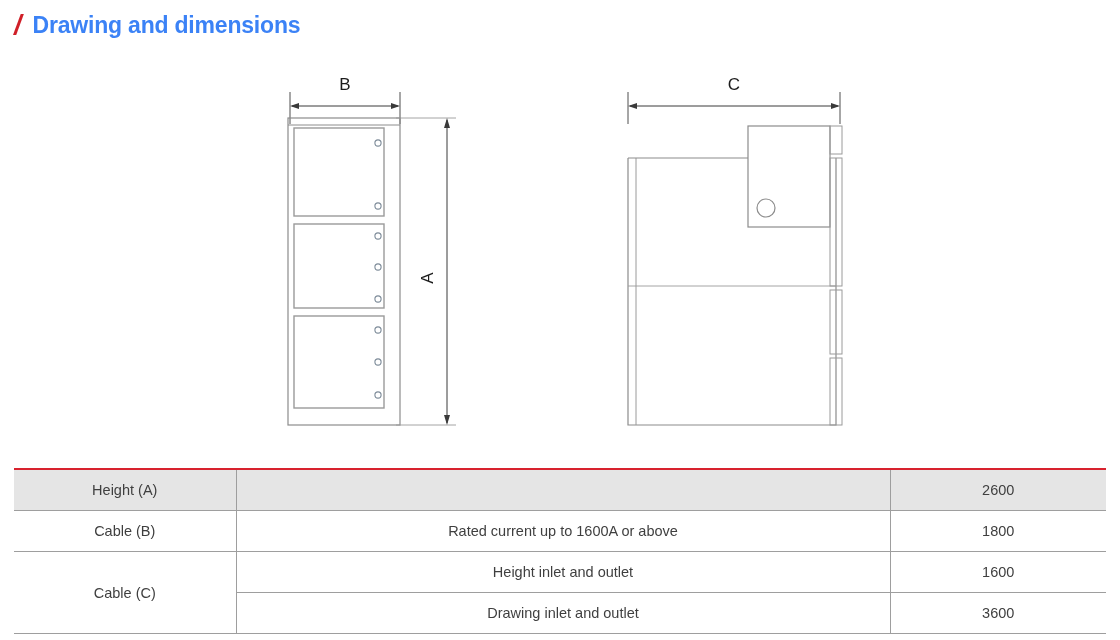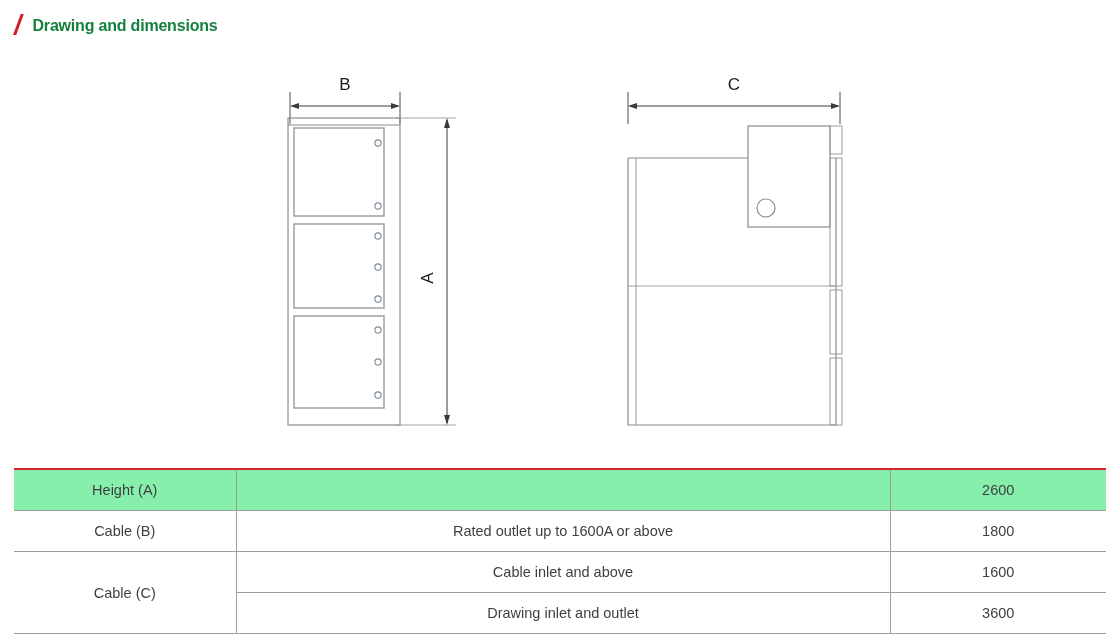--- a/index.html
+++ b/index.html
@@ -28,24 +28,24 @@
   }
   .heading-slash {
     font-size: 27px;
     font-weight: 700;
     font-style: italic;
     line-height: 1;
     color: #d01f28;
     letter-spacing: 0;
   }
   .heading-text {
-    font-size: 16px;
+    font-size: 23px;
     font-weight: 700;
     line-height: 1;
-    color: #15803d;
+    color: #3b82f6;
     letter-spacing: -0.2px;
   }
 
   
   .drawing-area {
     position: absolute;
     left: 0;
     top: 62px;
     width: 1120px;
     height: 390px;
@@ -78,21 +78,21 @@
     vertical-align: middle;
     border-bottom: 1.5px solid #9e9e9e;
     padding: 0;
     font-weight: 400;
   }
   .col-label   { width: 222px; }
   .col-desc    { width: 654px; }
   .col-value   { width: 216px; }
 
   tr.header-row td {
-    background: #86efac;
+    background: #e5e5e5;
     height: 40px;
     border-top: 2.5px solid #d8222e;
     border-bottom: 1.5px solid #9e9e9e;
   }
   tr.body-row td { height: 40px; }
 
   td.divider-left  { border-left: 1.5px solid #9e9e9e; }
   td.divider-right { border-left: 1.5px solid #9e9e9e; }
   td.inner-bottom  { border-bottom: 1.5px solid #b9b9b9; }
 </style>
@@ -194,27 +194,27 @@
     </colgroup>
     <tbody>
       <tr class="header-row">
         <td>Height (A)</td>
         <td class="divider-left"></td>
         <td class="divider-right">2600</td>
       </tr>
 
       <tr class="body-row">
         <td>Cable (B)</td>
-        <td class="divider-left">Rated outlet up to 1600A or above</td>
+        <td class="divider-left">Rated current up to 1600A or above</td>
         <td class="divider-right">1800</td>
       </tr>
 
       <tr class="body-row">
         <td rowspan="2">Cable (C)</td>
-        <td class="divider-left inner-bottom">Cable inlet and above</td>
+        <td class="divider-left inner-bottom">Height inlet and outlet</td>
         <td class="divider-right inner-bottom">1600</td>
       </tr>
 
       <tr class="body-row">
         <td class="divider-left">Drawing inlet and outlet</td>
         <td class="divider-right">3600</td>
       </tr>
     </tbody>
   </table>
 </div>

